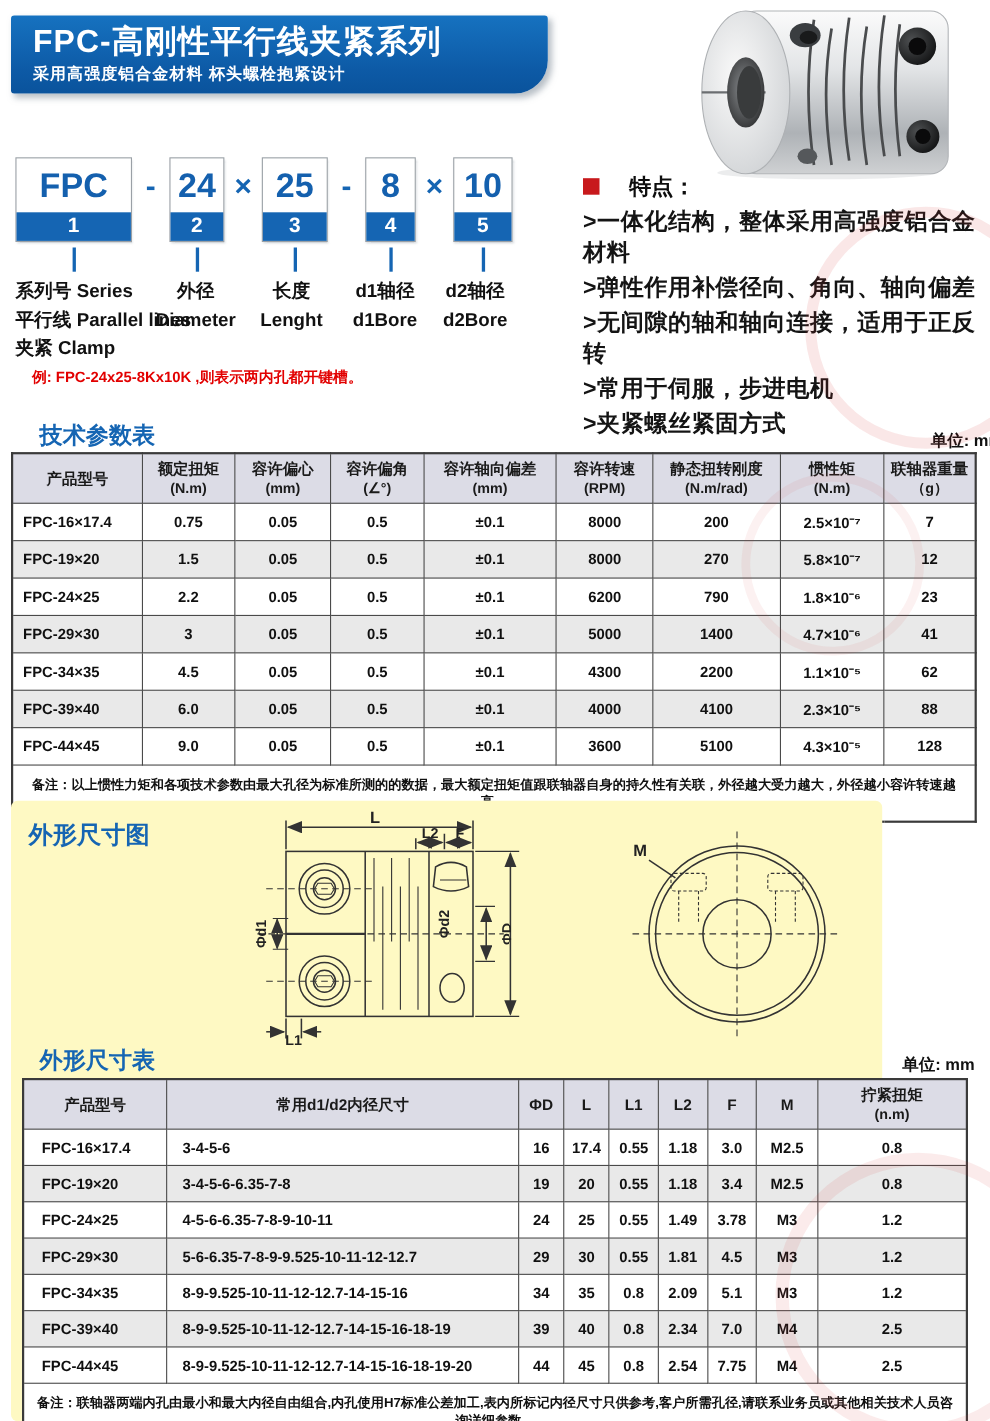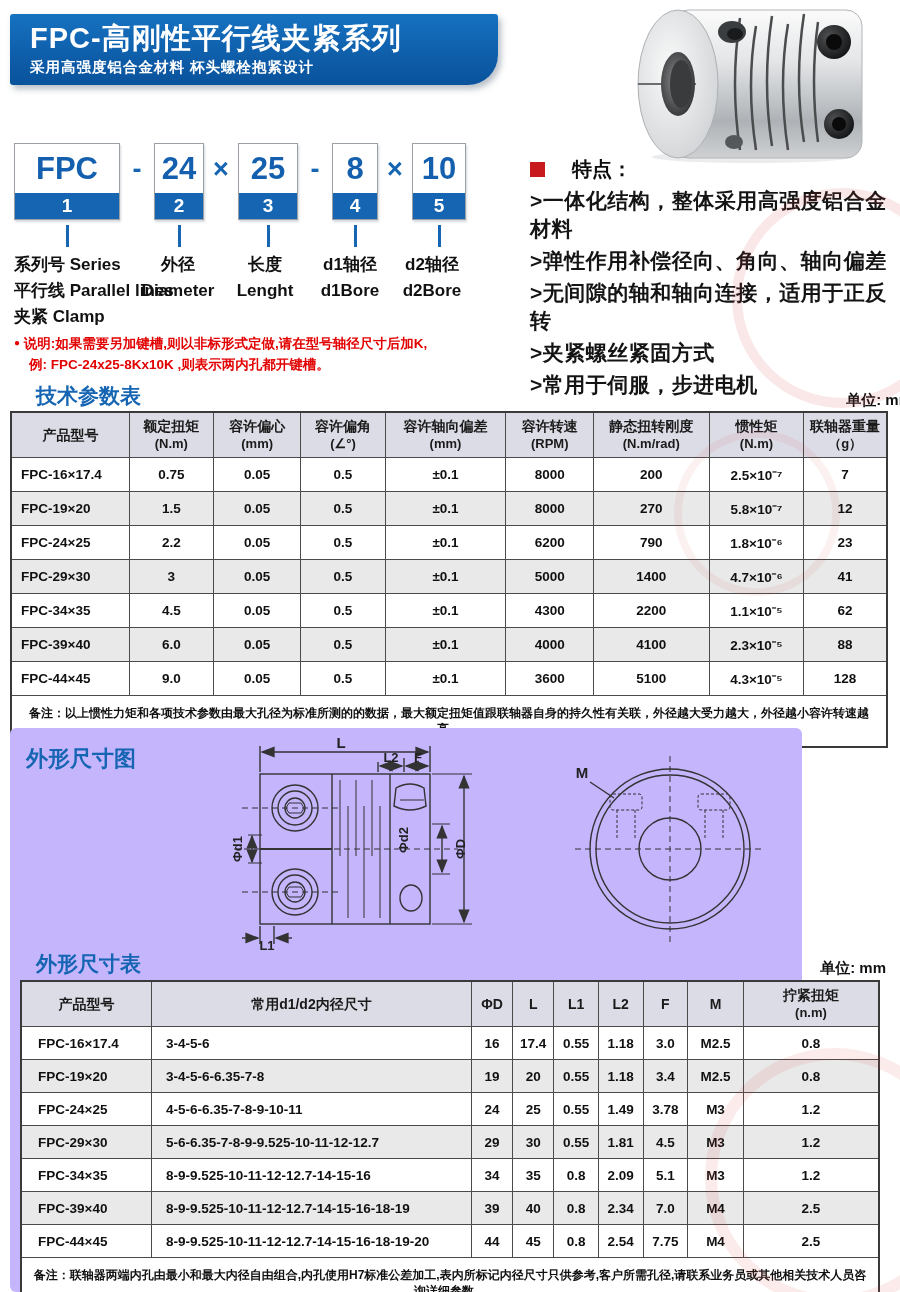--- a/index.html
+++ b/index.html
@@ -64,21 +64,21 @@
   table.dt td.c-model{text-align:left;padding-left:9px;}
   table.dt tr.note-row td{font-size:12px;font-weight:bold;text-align:center;background:#fff;
                           padding:9px 10px;height:auto;line-height:16px;}
 
   .tech-head{left:12px;top:382px;width:876px;margin-left:24px;}
   table.tech{position:absolute;left:10px;top:411px;width:878px;}
   table.tech td{height:31px;}
   table.tech th{height:auto;}
 
   
-  .panel{position:absolute;left:10px;top:728px;width:792px;height:564px;background:#c4b5fd;border-radius:6px;}
+  .panel{position:absolute;left:10px;top:728px;width:792px;height:564px;background:#fef9c3;border-radius:6px;}
   .p-title1{position:absolute;left:16px;top:16px;color:#1565b3;font-size:22px;font-weight:bold;}
   .drawing{position:absolute;left:180px;top:8px;}
   .dim-head{left:16px;top:222px;width:850px;margin-left:10px;}
   table.dim{position:absolute;left:10px;top:252px;width:860px;}
   table.dim td.c-left{text-align:left;padding-left:14px;}
   table.dim td.c-model{padding-left:16px;}
 
   
   .stamp{position:absolute;border-radius:50%;pointer-events:none;}
   .stamp.s1{right:-52px;top:188px;width:200px;height:200px;border:10px solid rgba(214,58,58,.12);}
@@ -202,35 +202,33 @@
       <div>d1轴径</div>
       <div>d1Bore</div>
     </div>
     <div class="m-label center ml-5">
       <div>d2轴径</div>
       <div>d2Bore</div>
     </div>
   </div>
 
   <div class="red-note">
-    <div class="l1"><span class="dot">●</span>
-      <span>说明:如果需要另加键槽,则以非标形式定做,请在型号轴径尺寸后加K,</span></div>
     <div class="l2">例: FPC-24x25-8Kx10K ,则表示两内孔都开键槽。</div>
   </div>
 
   <div class="features">
     <div class="sec-title">
       <span class="redsq"></span>
       <span>特点：</span>
     </div>
     <div class="f-item">&gt;一体化结构，整体采用高强度铝合金材料</div>
     <div class="f-item">&gt;弹性作用补偿径向、角向、轴向偏差</div>
     <div class="f-item">&gt;无间隙的轴和轴向连接，适用于正反转</div>
+    <div class="f-item">&gt;常用于伺服，步进电机</div>
     <div class="f-item">&gt;夹紧螺丝紧固方式</div>
-    <div class="f-item">&gt;常用于伺服，步进电机</div>
   </div>
 
   <div class="tbl-head tech-head">
     <span class="tbl-title">技术参数表</span>
     <span class="unit-label">单位: mm</span>
   </div>
   <table class="dt tech">
     <colgroup>
       <col style="width:13.5%">
         <col style="width:9.6%">

